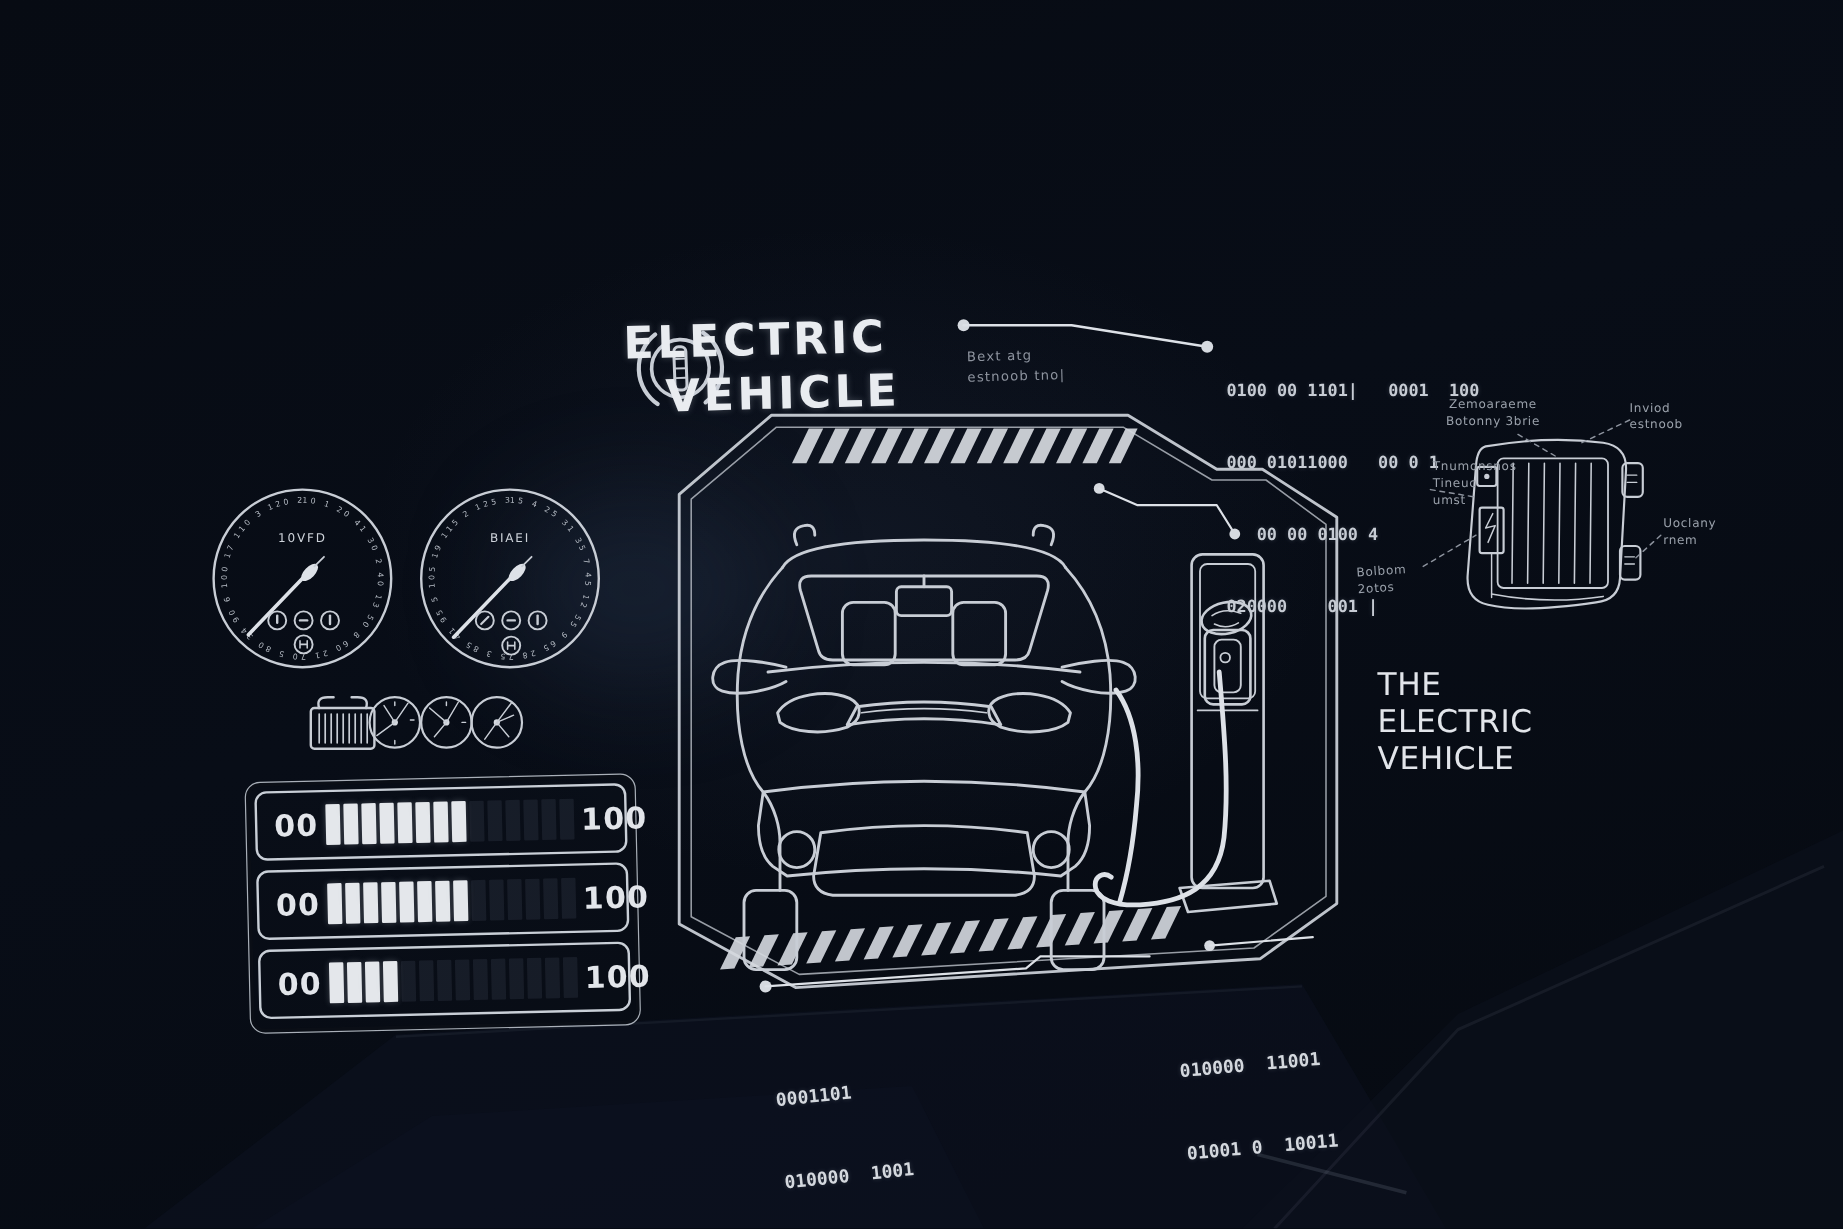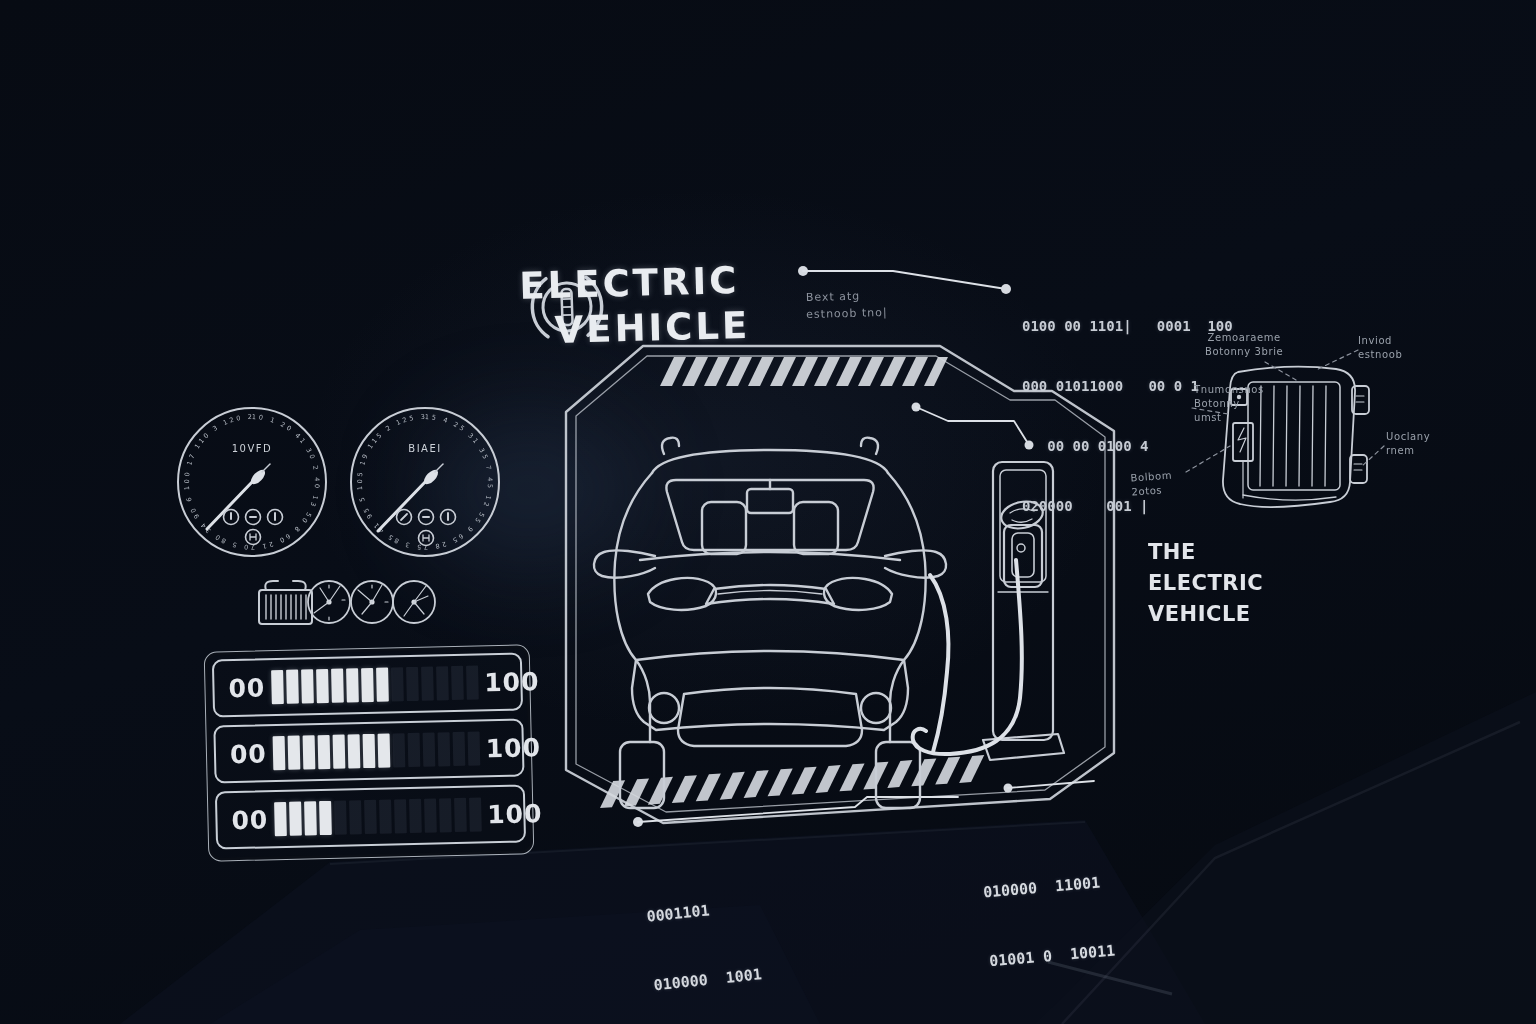--- a/index.html
+++ b/index.html
@@ -19,21 +19,21 @@
   #title-line2{margin-left:34px;margin-top:2px;}
   #note{left:806px;top:288px;font-size:11px;line-height:17px;letter-spacing:1px;
         color:#8d939e;transform:rotate(-1.5deg);}
   
   .binary{font-family:"DejaVu Sans Mono","Liberation Mono",monospace;font-weight:bold;
         white-space:pre;color:#c7ccd4;text-shadow:0 0 4px rgba(200,210,225,0.2);}
   #binary-top{left:1022px;top:276px;font-size:14px;line-height:20px;}
   #binary-bl{left:650px;top:854px;font-size:15px;line-height:23px;transform:rotate(-6deg);color:#d4d8de;}
   #binary-br{left:986px;top:830px;font-size:15px;line-height:23px;transform:rotate(-5deg);color:#d4d8de;}
   
-  #side-title{left:1148px;top:537px;font-size:21px;font-weight:bold;line-height:31px;
+  #side-title{left:1148px;top:556px;font-size:26px;font-weight:normal;line-height:31px;
         letter-spacing:0.5px;color:#e2e5ea;}
   
   .bat-label{font-size:10px;line-height:14px;letter-spacing:0.6px;color:#9aa1ab;}
   #bat-label-top{left:1205px;top:331px;text-align:center;}
   #bat-label-tr{left:1358px;top:334px;}
   #bat-label-left{left:1194px;top:383px;}
   #bat-label-bl{left:1131px;top:470px;transform:rotate(-4deg);}
   #bat-label-right{left:1386px;top:430px;text-align:left;}
   
   #bars-panel{left:206px;top:648px;width:326px;height:210px;transform:rotate(-1.3deg);
@@ -311,21 +311,21 @@
   <div class="abs bat-label" id="bat-label-top">
     <div>Zemoaraeme</div>
       <div>Botonny 3brie</div>
   </div>
   <div class="abs bat-label" id="bat-label-tr">
     <div>Inviod</div>
       <div>estnoob</div>
   </div>
   <div class="abs bat-label" id="bat-label-left">
     <div>Tnumonsnos</div>
-      <div>Botonny</div>
+      <div>Tineuc</div>
       <div>umst</div>
   </div>
   <div class="abs bat-label" id="bat-label-bl">
     <div>Bolbom</div>
       <div>2otos</div>
   </div>
   <div class="abs bat-label" id="bat-label-right">
     <div>Uoclany</div>
       <div>rnem</div>
   </div>

